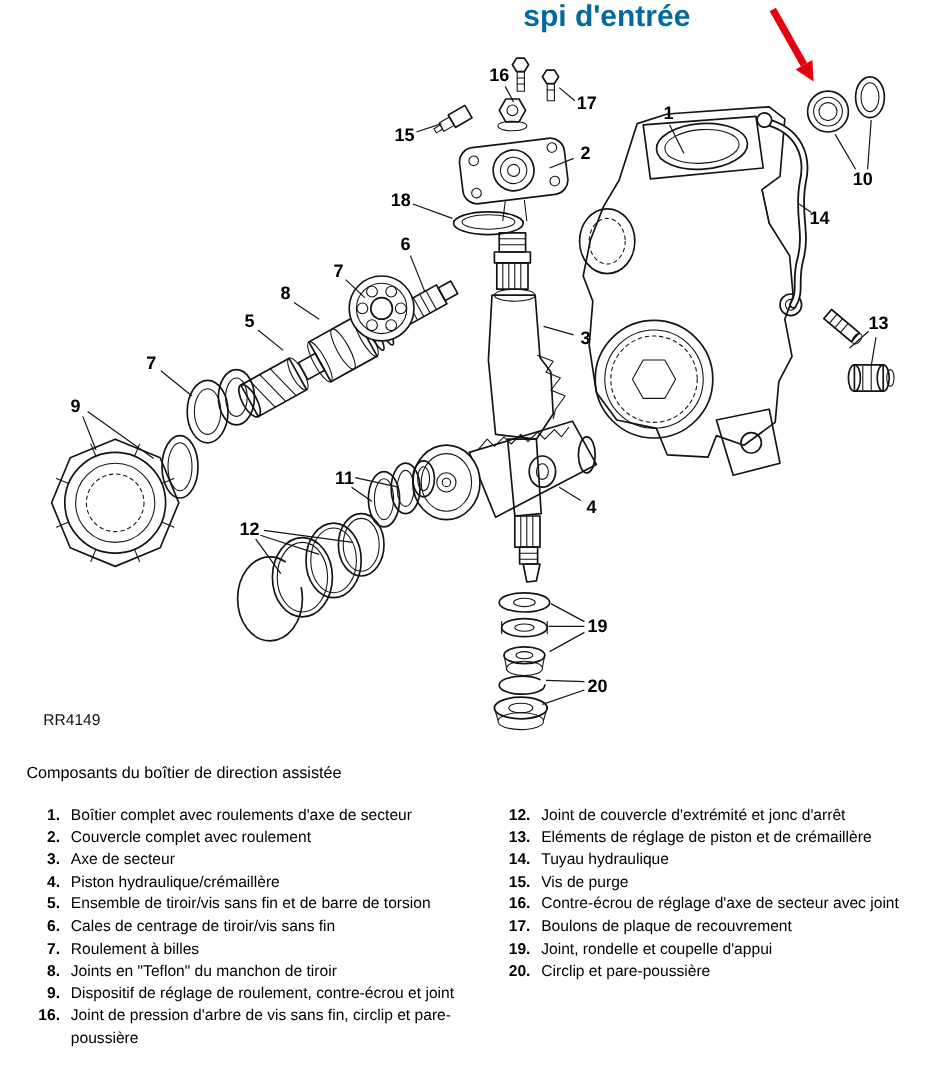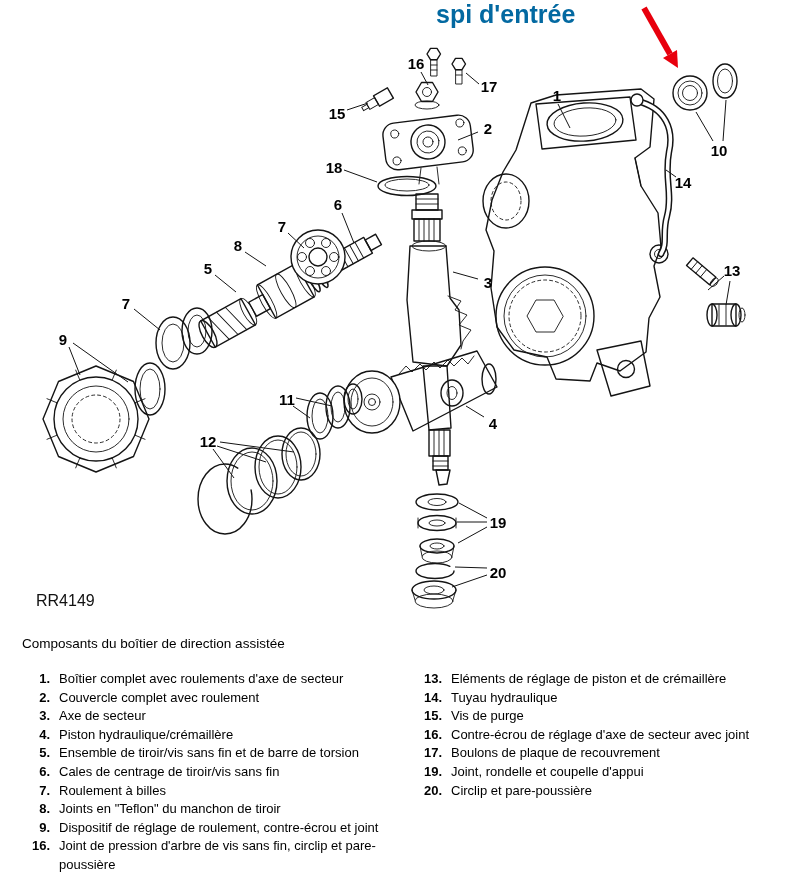--- a/index.html
+++ b/index.html
@@ -6,21 +6,21 @@
   body{
     width:793px;height:895px;position:relative;overflow:hidden;
     font-family:"Liberation Sans", sans-serif;color:#000;
   }
   .diagram-wrap{position:relative;width:793px;height:622px;}
   .diagram-wrap svg{position:absolute;left:0;top:0;}
   .red-label{
     position:absolute;left:436px;top:0px;z-index:3;
     font-size:25px;font-weight:bold;color:#0369a1;white-space:nowrap;
   }
-  .ref-code{position:absolute;left:36px;top:592px;font-size:16px;color:#111;z-index:3;}
+  .ref-code{position:absolute;left:36px;top:592px;font-size:13px;color:#111;z-index:3;}
   
   .ln{fill:none;stroke:#141414;stroke-width:1.4;stroke-linejoin:round;stroke-linecap:round;}
   .thin{stroke-width:0.9;}
   .fw{fill:#fff;}
   .dash{stroke-dasharray:3 3;stroke-width:0.9;}
   .leader{stroke:#141414;stroke-width:1;fill:none;}
   .callout{font:bold 15px "Liberation Sans",sans-serif;fill:#000;text-anchor:middle;dominant-baseline:central;}
   .red{stroke:#e8000d;fill:none;}
   .redfill{fill:#e8000d;stroke:none;}
   
@@ -374,20 +374,24 @@
           <span class="num">9.</span>
           <span class="txt">Dispositif de réglage de roulement, contre-écrou et joint</span>
         </div>
         <div class="item">
           <span class="num">16.</span>
           <span class="txt">Joint de pression d'arbre de vis sans fin, circlip et pare-poussière</span>
         </div>
       </div>
     <div class="col right" id="col-right">
         <div class="item">
+          <span class="num">12.</span>
+          <span class="txt">Joint de couvercle d'extrémité et jonc d'arrêt</span>
+        </div>
+        <div class="item">
           <span class="num">13.</span>
           <span class="txt">Eléments de réglage de piston et de crémaillère</span>
         </div>
         <div class="item">
           <span class="num">14.</span>
           <span class="txt">Tuyau hydraulique</span>
         </div>
         <div class="item">
           <span class="num">15.</span>
           <span class="txt">Vis de purge</span>

